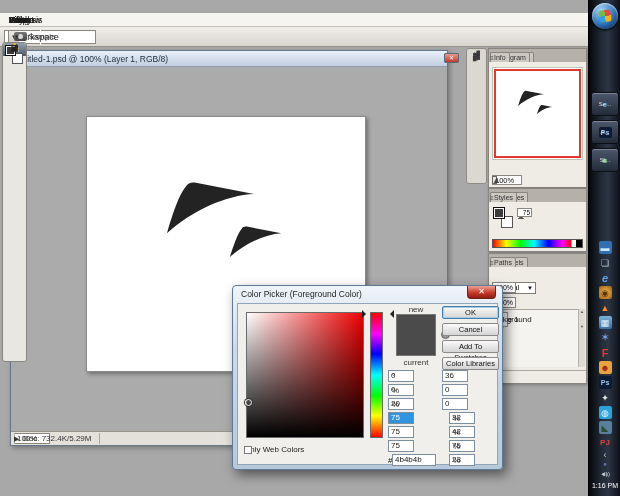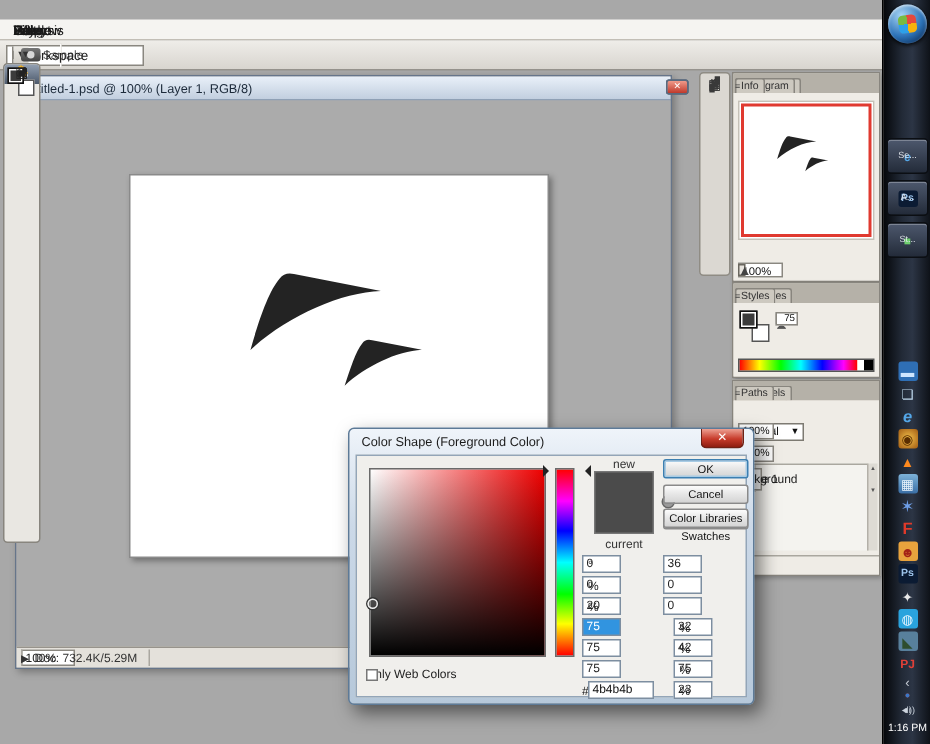--- a/index.html
+++ b/index.html
@@ -434,41 +434,41 @@
         <span class="lpbic">◻</span>
         <span class="lpbic">◐</span>
         <span class="lpbic">▭</span>
         <span class="lpbic">⊞</span>
         <span class="lpbic">▯</span>
       </div>
     </div>
   </div>
 
   <div class="picker">
-    <span class="ptitle">Color Shape (Foreground Color)</span>
+    <span class="ptitle">Color Picker (Foreground Color)</span>
     <span class="pclose">✕</span>
     <div class="pclient">
 
       <div class="cfield">
         <span class="fmark"></span>
       </div>
       <div class="hueslider"></div>
       <span class="harr harrL"></span>
       <span class="harr harrR"></span>
 
       <span class="newlbl">new</span>
       <div class="pswatch" style="background:#4b4b4b"></div>
       <span class="curlbl">current</span>
       <span class="gwarn"></span>
       <span class="gpatch"></span>
 
       <div class="pbtn focus" style="top:2px">OK</div>
       <div class="pbtn" style="top:19px">Cancel</div>
       <div class="pbtn" style="top:36px">Add To Swatches</div>
-      <div class="pbtn" style="top:35px">Color Libraries</div>
+      <div class="pbtn" style="top:53px">Color Libraries</div>
 
       <div class="prow" style="left:150px;top:66px">
         <span class="radio on"></span>
         <span class="plab">H:</span>
         <span class="pin">0</span>
         <span class="punit">°</span>
       </div>
       <div class="prow" style="left:150px;top:80px">
         <span class="radio"></span>
         <span class="plab">S:</span>

